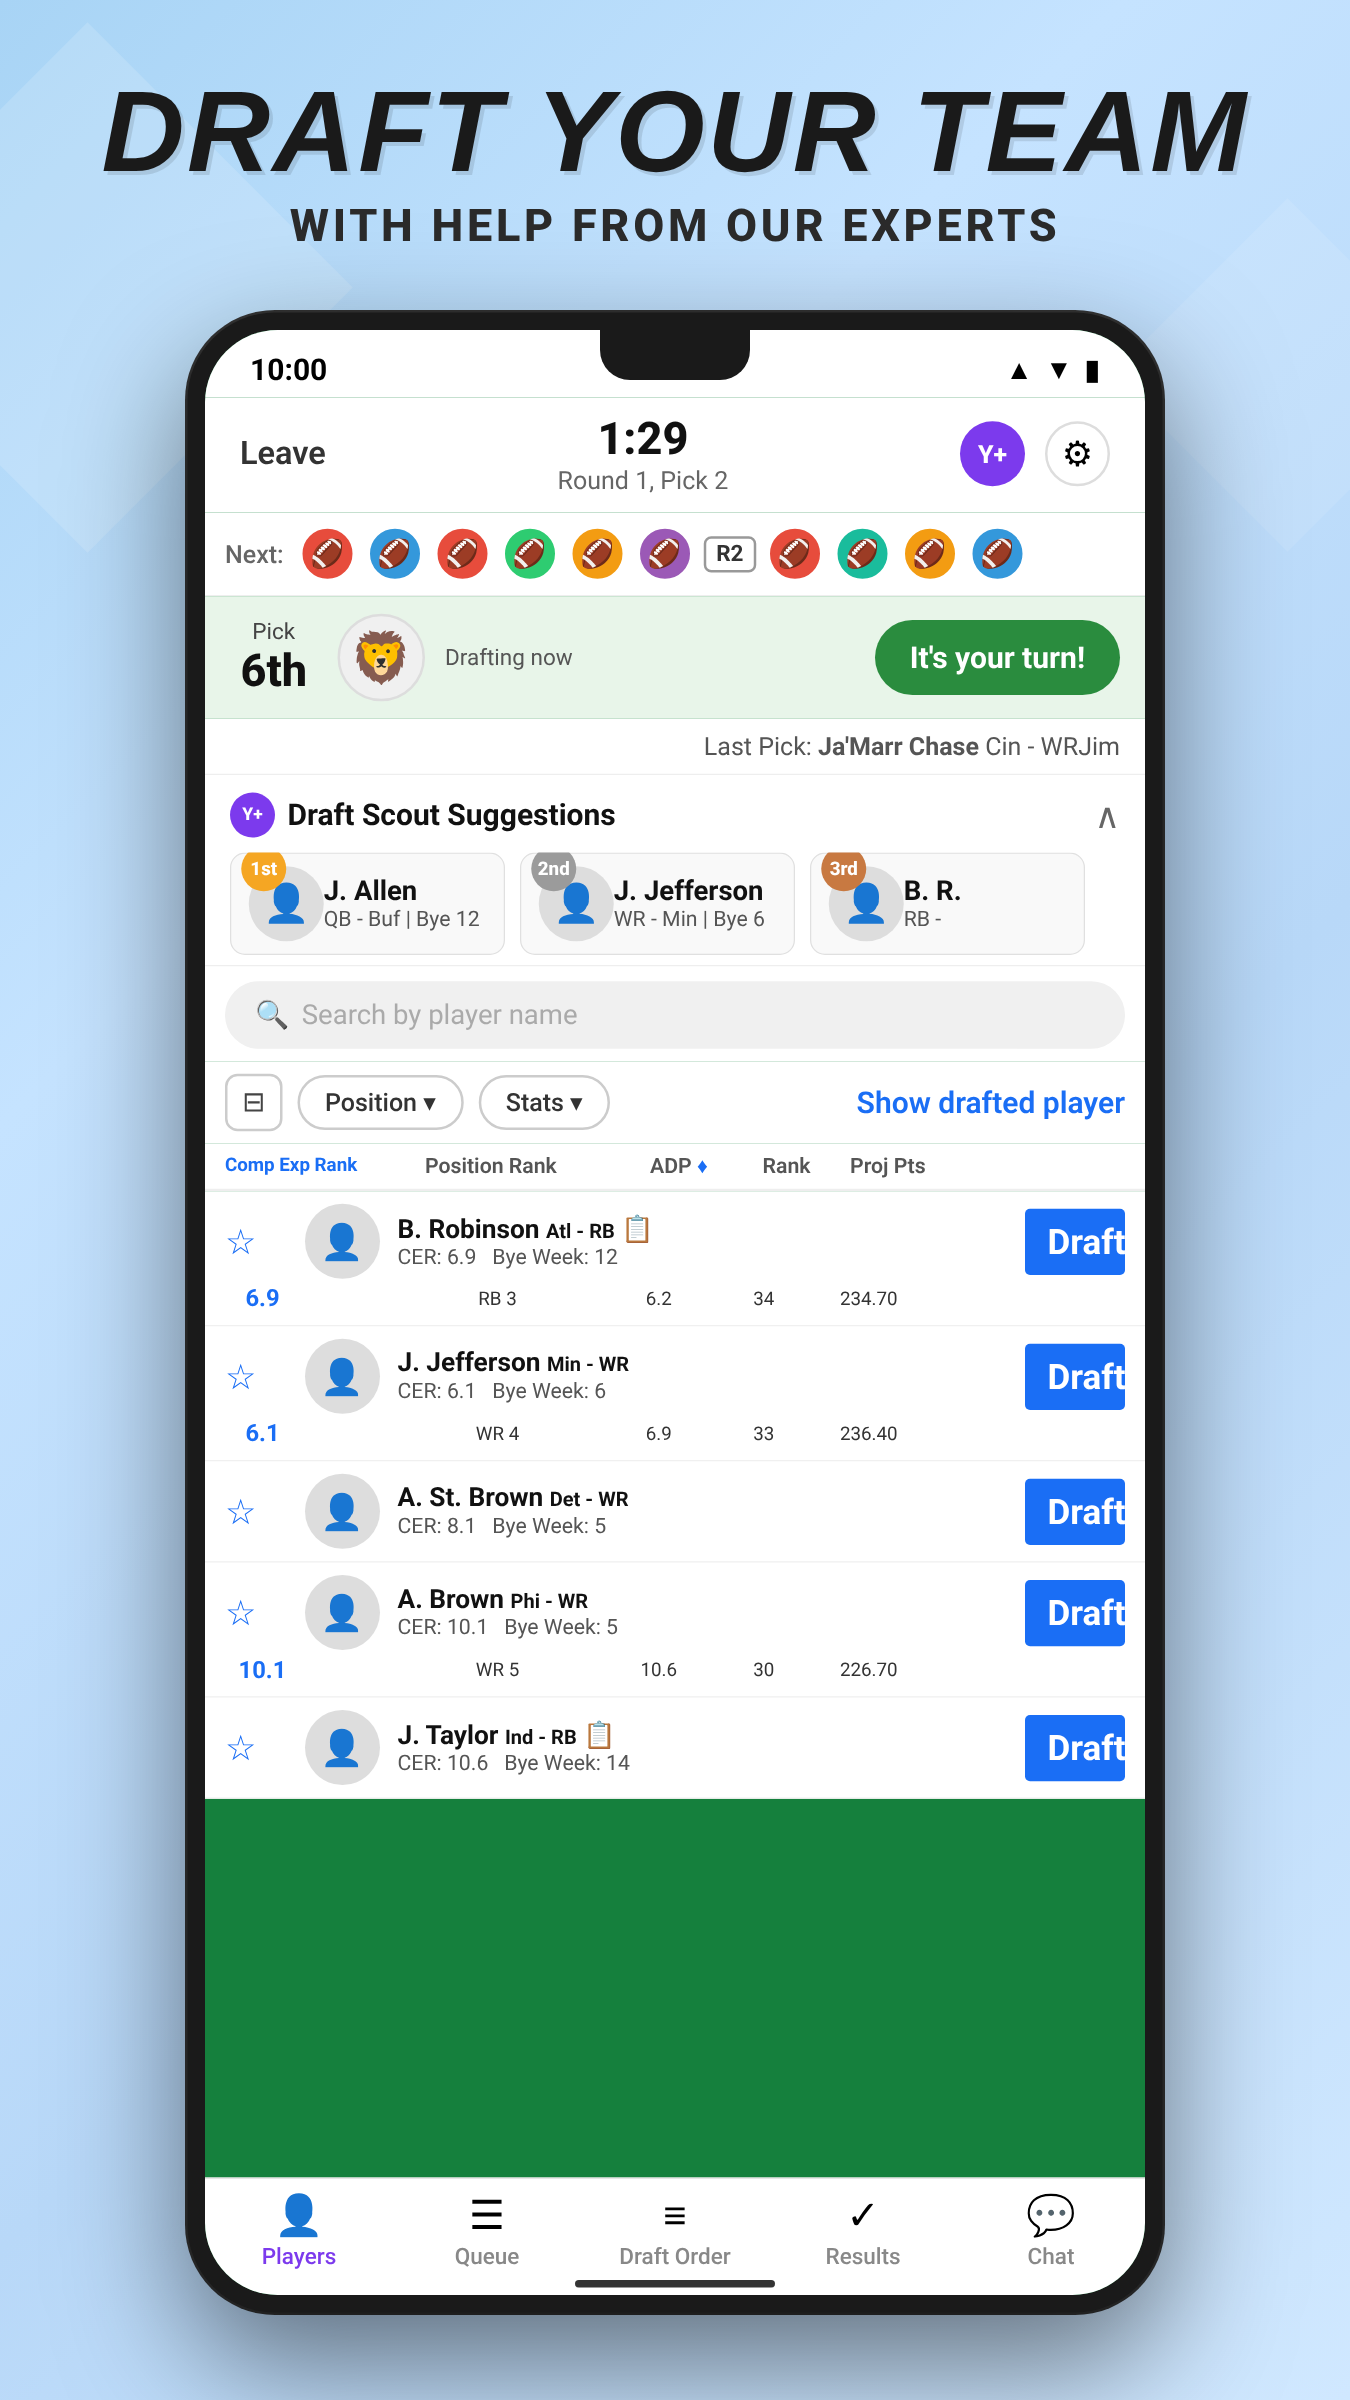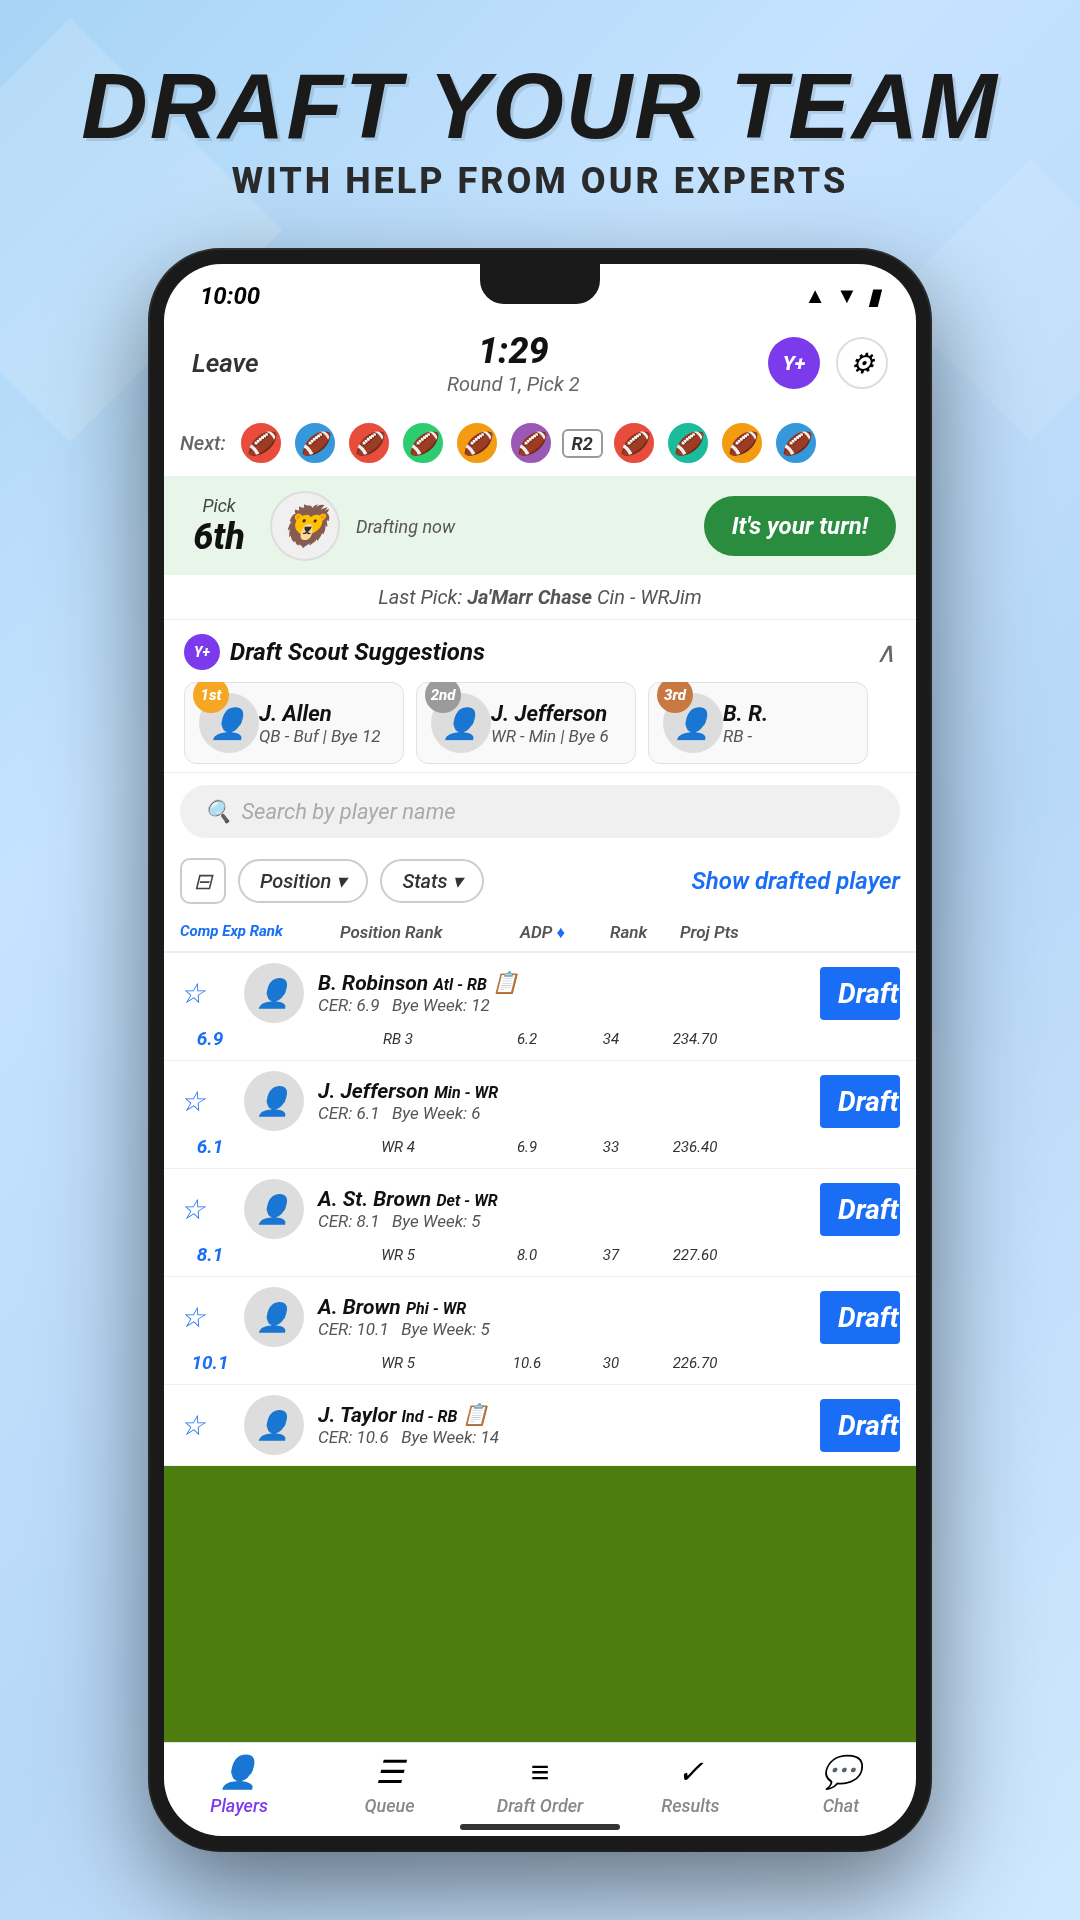--- a/index.html
+++ b/index.html
@@ -68,25 +68,24 @@
       width: 780px;
       height: 1600px;
       background: #1a1a1a;
       border-radius: 70px;
       padding: 14px;
       box-shadow: 0 40px 100px rgba(0,0,0,0.5), 0 0 0 2px #333;
     }
     .phone-screen {
       width: 100%;
       height: 100%;
-      background: #4d7c0f;
+      background: #15803d;
       border-radius: 58px;
       overflow: hidden;
       position: relative;
-      font-style: italic;
     }
 
     
     .status-bar {
       background: white;
       display: flex;
       justify-content: space-between;
       align-items: center;
       padding: 18px 36px 8px;
       font-size: 22px;
@@ -201,21 +200,21 @@
       font-size: 24px;
       font-weight: 700;
       white-space: nowrap;
     }
 
     
     .last-pick-bar {
       background: white;
       padding: 10px 20px;
       display: flex;
-      justify-content: center;
+      justify-content: flex-end;
       font-size: 20px;
       color: #555;
       border-bottom: 1px solid #eee;
     }
 
     
     .scout-section {
       background: white;
       padding: 14px 20px 8px;
     }
@@ -619,28 +618,20 @@
           <div class="player-thumb">👤</div>
           <div>
             <div class="player-name-main">A. St. Brown <span style="font-size:16px;">Det - WR</span></div>
             <div class="player-cer">CER: 8.1 &nbsp; Bye Week: 5</div>
           </div>
           <span></span>
           <span></span>
           <span></span>
           <div class="draft-btn">Draft</div>
         </div>
-        <div class="player-row-bottom">
-          <span class="cer-score">8.1</span>
-          <span></span>
-          <span class="col-val">WR 5</span>
-          <span class="col-val">8.0</span>
-          <span class="col-val">37</span>
-          <span class="col-val">227.60</span>
-        </div>
       </div>
 
       <div class="player-row">
         <div class="player-row-top">
           <span class="star-icon">☆</span>
           <div class="player-thumb">👤</div>
           <div>
             <div class="player-name-main">A. Brown <span style="font-size:16px;">Phi - WR</span></div>
             <div class="player-cer">CER: 10.1 &nbsp; Bye Week: 5</div>
           </div>

